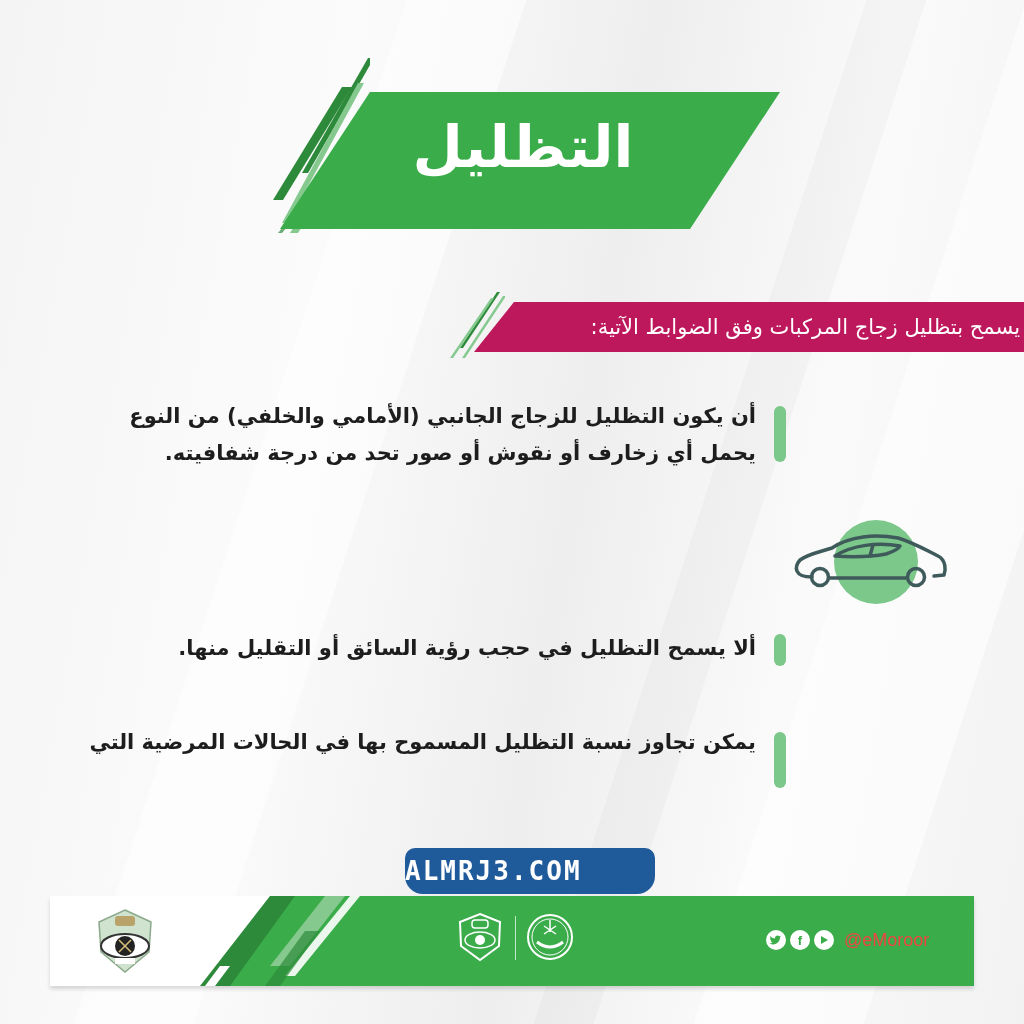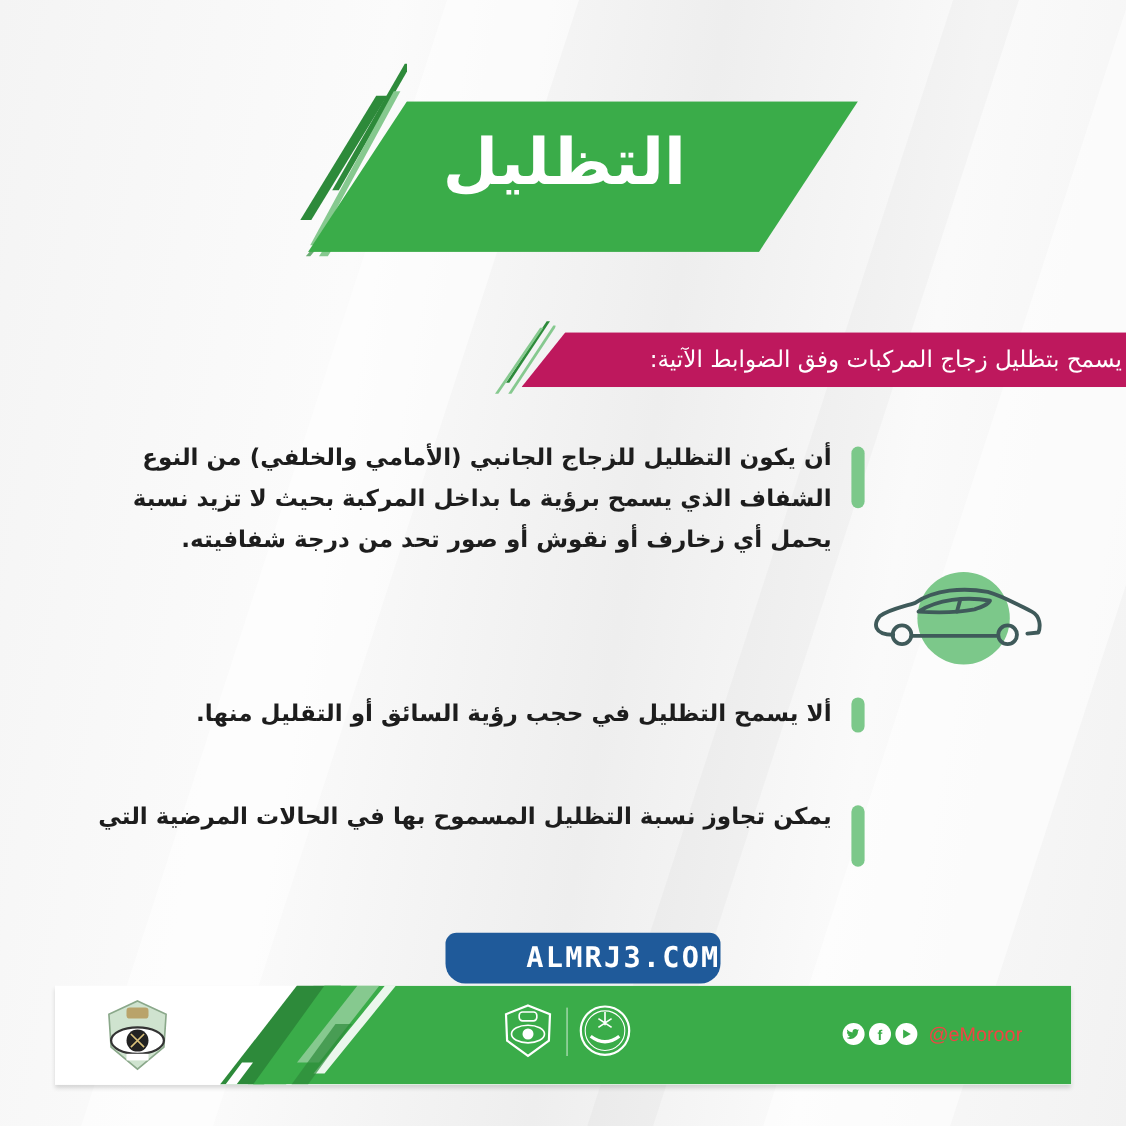--- a/index.html
+++ b/index.html
@@ -16,21 +16,21 @@
 
   
   .title-wrap { position: absolute; left: 240px; top: 55px; width: 550px; height: 180px; }
   .title-banner {
     position: absolute; left: 40px; top: 37px; width: 500px; height: 137px;
     background: #3aac49;
     clip-path: polygon(26% 0%, 100% 0%, 74% 100%, 0% 100%);
     clip-path: polygon(90px 0, 500px 0, 410px 137px, 0 137px);
   }
   .title-text {
-    position: absolute; left: 158px; top: 58px; width: 230px; text-align: center;
+    position: absolute; left: 168px; top: 58px; width: 230px; text-align: center;
     color: #ffffff; font-size: 58px; font-weight: bold; direction: rtl;
     font-family: "DejaVu Sans", sans-serif;
   }
 
   
   .subtitle-bar {
     position: absolute; left: 474px; top: 302px; width: 566px; height: 50px;
     background: #be185d;
     clip-path: polygon(40px 0, 566px 0, 566px 50px, 0 50px);
   }
@@ -50,21 +50,21 @@
   }
 
   
   .car-wrap { position: absolute; left: 790px; top: 520px; width: 160px; height: 90px; }
   .car-circle { position: absolute; left: 44px; top: 0; width: 84px; height: 84px; border-radius: 50%; background: #7cc88a; }
 
   
   .watermark {
     position: absolute; left: 405px; top: 848px; width: 250px; height: 46px;
     background: #1f5a9a; border-radius: 10px 10px 18px 18px;
-    color: #fff; font-size: 26px; font-weight: bold; text-align: right; line-height: 46px;
+    color: #fff; font-size: 26px; font-weight: bold; text-align: left; line-height: 46px;
     letter-spacing: 2px; font-family: "DejaVu Sans Mono", monospace;
   }
 
   
   .footer { position: absolute; left: 50px; top: 896px; width: 924px; height: 90px; box-shadow: 0 3px 4px rgba(0,0,0,0.15); }
   .footer-white { position: absolute; left: 0; top: 0; width: 100%; height: 100%; background: #ffffff; }
   .footer-green {
     position: absolute; left: 175px; top: 0; width: 749px; height: 90px; background: #3aac49;
     clip-path: polygon(60px 0, 749px 0, 749px 90px, 0 90px);
   }
@@ -103,21 +103,20 @@
   <polygon points="58,6 61,6 20,68 17,68" fill="#86c98f"></polygon>
   <polygon points="46,8 49,8 8,68 5,68" fill="#86c98f"></polygon>
 </svg>
 <div class="subtitle-bar">
   <div class="subtitle-text">يسمح بتظليل زجاج المركبات وفق الضوابط الآتية:</div>
 </div>
 
 <div class="bullet" style="top:398px;">
   <div class="bullet-bar" style="top:8px;height:56px;"></div>
   <div class="bullet-text">أن يكون التظليل للزجاج الجانبي (الأمامي والخلفي) من النوع</div>
-  <div class="bullet-text">الشفاف الذي يسمح برؤية ما بداخل المركبة بحيث لا تزيد نسبة</div>
   <div class="bullet-text">يحمل أي زخارف أو نقوش أو صور تحد من درجة شفافيته.</div>
 </div>
 
 <div class="car-wrap">
   <div class="car-circle"></div>
   <svg width="160" height="90" style="position:absolute;left:0;top:0" viewBox="0 0 160 90">
     <g fill="none" stroke="#3f5a5a" stroke-width="3.5" stroke-linecap="round" stroke-linejoin="round">
       <path d="M22,57 C4,57 4,47 10,40 C18,34 30,32 42,28 C60,16 85,14 108,18 C122,22 136,30 148,36 C156,40 156,50 154,55 L144,56"></path>
       <path d="M45,36 C62,25 88,22 110,26 C108,30 102,32 96,34 C80,37 60,37 45,36 Z"></path>
       <line x1="83" y1="25" x2="80" y2="36"></line>

